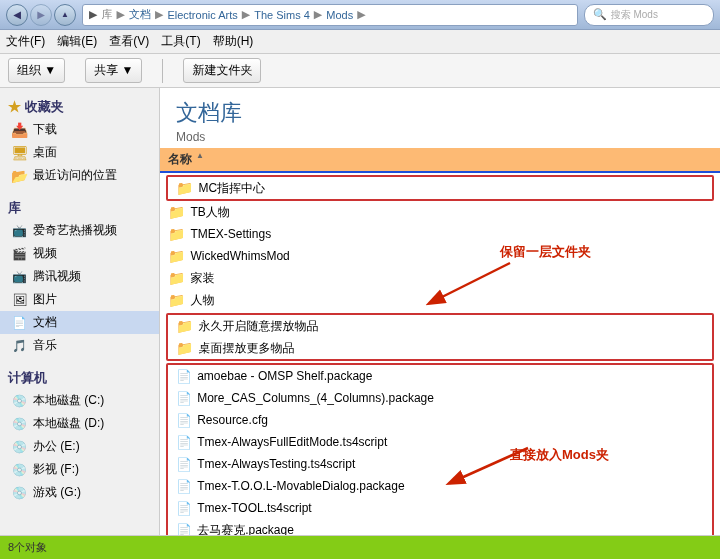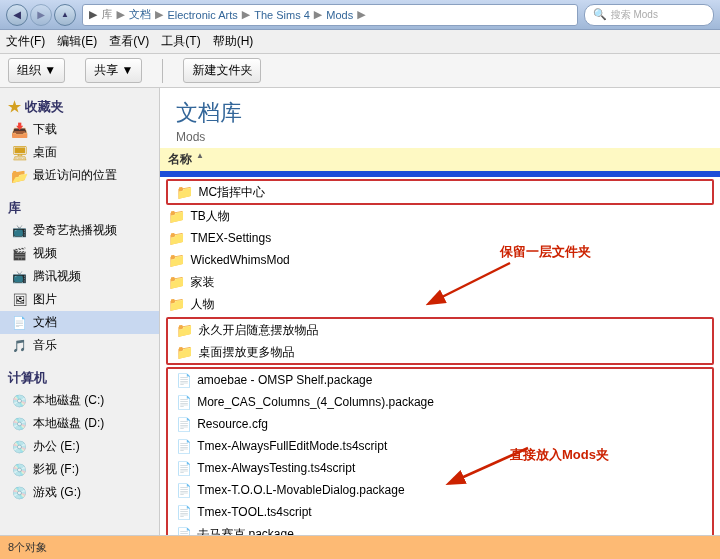--- a/index.html
+++ b/index.html
@@ -135,21 +135,21 @@
       font-size: 12px;
     }
     .sidebar-item.selected { background: #c8d8f0; }
     .sidebar-item .icon { width: 16px; height: 16px; display: inline-flex; align-items: center; justify-content: center; }
 
     
     .folder-icon { color: #d4a020; font-size: 14px; }
 
     
     .status-bar {
-      background: #fdba74;
+      background: #84cc16;
       height: 24px;
       border-top: 1px solid #ccc;
       display: flex;
       align-items: center;
       padding: 0 8px;
       font-size: 11px;
       color: #333;
       gap: 8px;
     }
 
@@ -171,22 +171,22 @@
     }
     .content-subtitle {
       font-size: 12px;
       color: #666;
       margin-top: 2px;
     }
     .column-header {
       display: flex;
       align-items: flex-start;
       padding: 3px 8px;
-      border-bottom: 6px solid #1d4ed8;
-      background: #fef9c3;
+      border-bottom: 2px solid #1d4ed8;
+      background: #fdba74;
       font-size: 12px;
       font-weight: bold;
       color: #333;
     }
     .sort-arrow { font-size: 8px; margin-left: 4px; color: #666; }
 
     
     .file-list {
       padding: 2px 0;
     }

